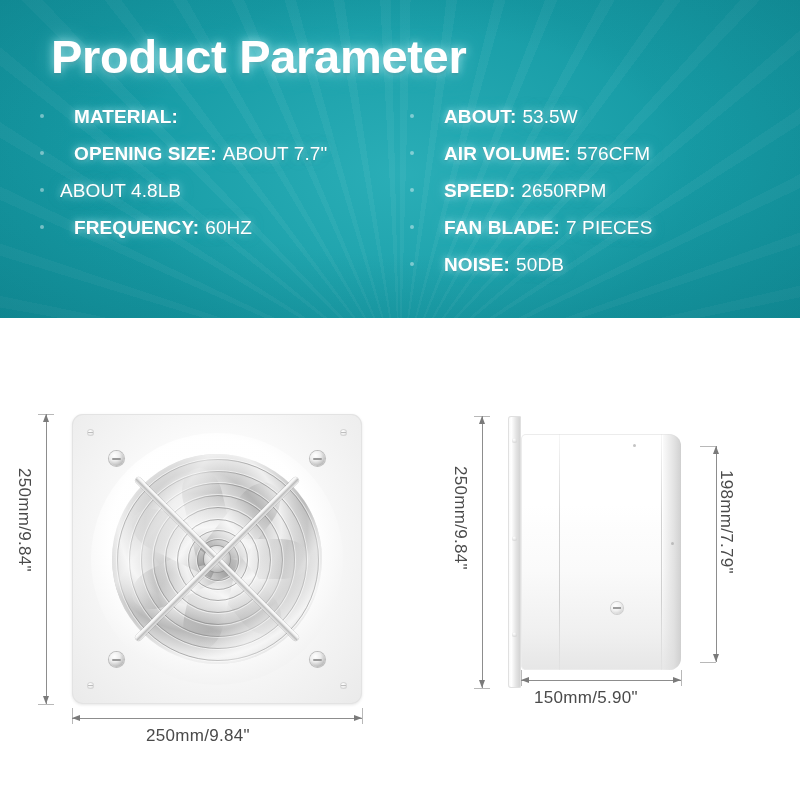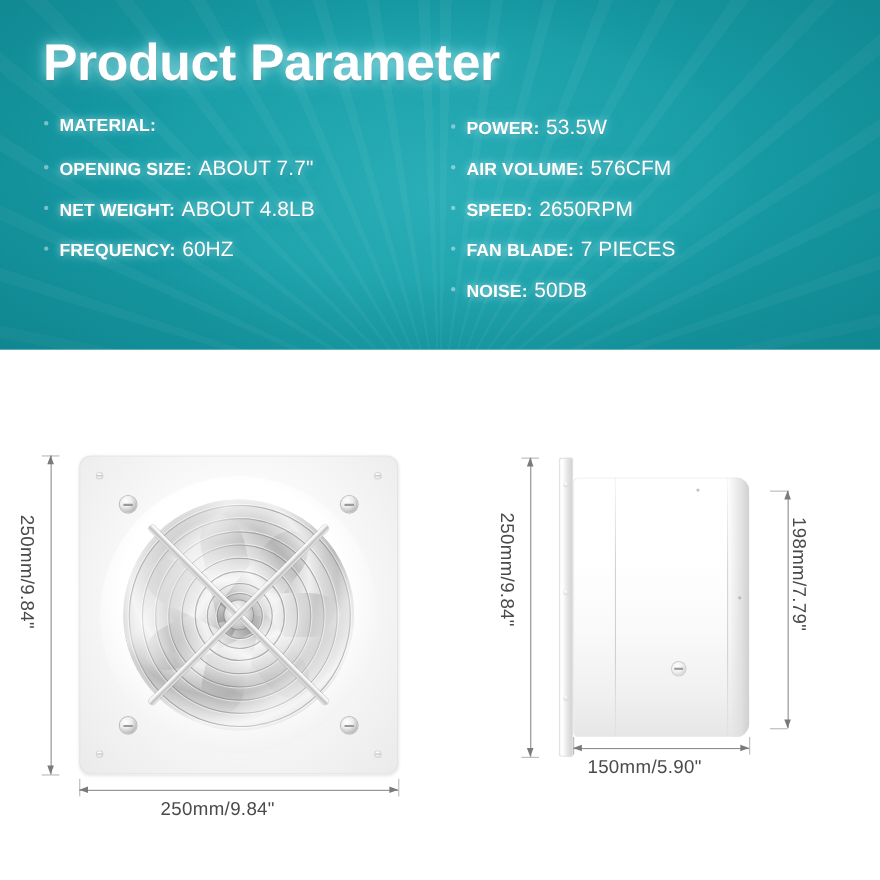--- a/index.html
+++ b/index.html
@@ -36,21 +36,21 @@
     pointer-events:none;
   }
   #spec-panel .vign{
     position:absolute;inset:0;
     background:radial-gradient(ellipse at 50% 45%,
       rgba(0,0,0,0) 45%, rgba(3,86,96,0.30) 100%);
     pointer-events:none;
   }
 
   #panel-title{
-    position:absolute;left:39px;top:33px;
+    position:absolute;left:51px;top:33px;
     font-size:47px;line-height:1;
     font-weight:bold;color:#ffffff;
     letter-spacing:-0.3px;
     text-shadow:0 0 10px rgba(190,245,250,0.75),
                 0 0 22px rgba(150,235,245,0.45),
                 0 2px 3px rgba(0,60,68,0.30);
     white-space:nowrap;
   }
 
   #spec-columns{
@@ -67,25 +67,26 @@
     white-space:nowrap;
   }
   .spec-bullet{
     flex:0 0 auto;
     width:4px;height:4px;border-radius:50%;
     background:rgba(255,255,255,0.42);
     margin-right:10px;
     position:relative;top:-5px;
   }
   .spec-label{
-    font-size:16px;font-weight:bold;color:#ffffff;
+    font-size:19px;font-weight:bold;color:#ffffff;
     letter-spacing:0.1px;
     text-shadow:0 0 7px rgba(185,242,248,0.75),
                 0 0 15px rgba(140,230,242,0.40),
                 0 1px 2px rgba(0,60,68,0.28);
+    margin-left:20px;
   }
   .spec-value{
     font-size:19px;font-weight:normal;color:#ffffff;
     margin-left:6px;
     letter-spacing:0.1px;
     text-shadow:0 0 7px rgba(185,242,248,0.70),
                 0 0 15px rgba(140,230,242,0.35),
                 0 1px 2px rgba(0,60,68,0.25);
   }
 
@@ -270,34 +271,33 @@
         <span class="spec-bullet"></span>
         <span class="spec-label">MATERIAL:</span>
       </div>
       <div class="spec-row">
         <span class="spec-bullet"></span>
         <span class="spec-label">OPENING SIZE:</span>
         <span class="spec-value">ABOUT 7.7"</span>
       </div>
       <div class="spec-row">
         <span class="spec-bullet"></span>
-        <span class="spec-label">NET WEIGHT:</span>
         <span class="spec-value">ABOUT 4.8LB</span>
       </div>
       <div class="spec-row">
         <span class="spec-bullet"></span>
         <span class="spec-label">FREQUENCY:</span>
         <span class="spec-value">60HZ</span>
       </div>
     </div>
 
     <div class="spec-col right">
       <div class="spec-row">
         <span class="spec-bullet"></span>
-        <span class="spec-label">POWER:</span>
+        <span class="spec-label">ABOUT:</span>
         <span class="spec-value">53.5W</span>
       </div>
       <div class="spec-row">
         <span class="spec-bullet"></span>
         <span class="spec-label">AIR VOLUME:</span>
         <span class="spec-value">576CFM</span>
       </div>
       <div class="spec-row">
         <span class="spec-bullet"></span>
         <span class="spec-label">SPEED:</span>

